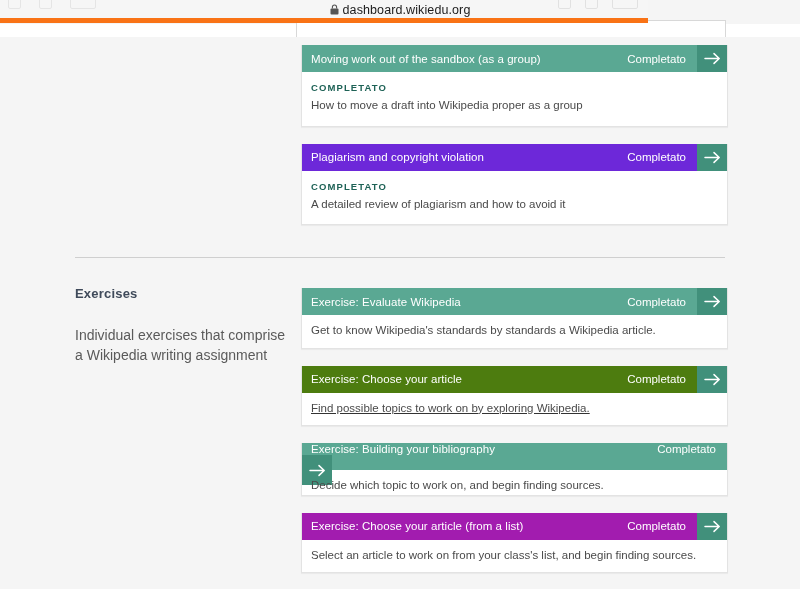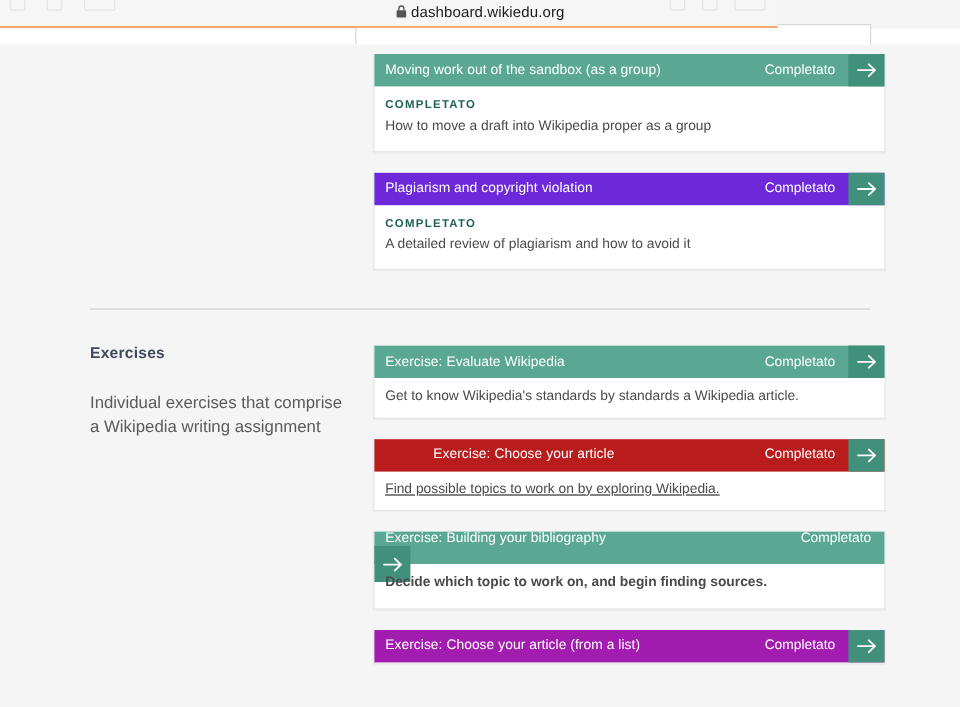--- a/index.html
+++ b/index.html
@@ -17,21 +17,21 @@
     position: relative;
   }
 
   
   #browser-chrome {
     position: absolute;
     top: 0; left: 0;
     width: 648px;
     height: 23px;
     background: #f6f6f6;
-    border-bottom: 1px solid #f97316;
+    border-bottom: 5px solid #f97316;
     z-index: 50;
   }
 
   #chrome-left-icons {
     position: absolute;
     left: 8px; top: -4px;
     display: flex;
     gap: 18px;
     opacity: 0.10;
   }
@@ -90,21 +90,21 @@
     position: absolute;
     top: 37px; left: 0;
     width: 800px;
     height: 552px;
     background: #f5f5f5;
   }
 
   
   .cards-col {
     position: absolute;
-    left: 311px;
+    left: 301px;
     width: 427px;
   }
 
   .card {
     width: 427px;
     background: #ffffff;
     border: 1px solid #e3e3e3;
     border-top: none;
     margin-bottom: 17px;
     box-shadow: 0 1px 1px rgba(0,0,0,0.045);
@@ -289,21 +289,21 @@
             </svg>
           </span>
         </div>
       </div>
       <div class="card-body" style="padding-top:8px;padding-bottom:9px;">
         <div class="card-desc">Get to know Wikipedia's standards by standards a Wikipedia article.</div>
       </div>
     </div>
 
     <div class="card">
-      <div class="card-header" style="background: #b91c1c; padding-left: 40px;">
+      <div class="card-header" style="background: #4d7c0f;">
         <div class="card-header-main">
           <span class="card-title">Exercise: Choose your article</span>
           <span class="card-status">Completato</span>
         </div>
         <div class="card-arrow" style="background: rgb(65, 144, 123);">
           <span>
             <svg width="17" height="13" viewBox="0 0 17 13" aria-hidden="true">
               <path d="M1 6.5 H15 M10 1.6 L15.2 6.5 L10 11.4" fill="none" stroke="#ffffff" stroke-width="1.5" stroke-linecap="round" stroke-linejoin="round"></path>
             </svg>
           </span>
@@ -321,36 +321,39 @@
           <span class="card-status">Completato</span>
         </div>
         <div class="card-arrow" style="background: rgb(65, 144, 123);">
           <span>
             <svg width="17" height="13" viewBox="0 0 17 13" aria-hidden="true">
               <path d="M1 6.5 H15 M10 1.6 L15.2 6.5 L10 11.4" fill="none" stroke="#ffffff" stroke-width="1.5" stroke-linecap="round" stroke-linejoin="round"></path>
             </svg>
           </span>
         </div>
       </div>
-      <div class="card-body" style="padding-top:8px;padding-bottom:13px;font-weight:bold;">
+      <div class="card-body" style="padding-top:8px;padding-bottom:1px;">
         <div class="card-desc">Decide which topic to work on, and begin finding sources.</div>
       </div>
     </div>
 
     <div class="card">
       <div class="card-header" style="background: #a21caf;">
         <div class="card-header-main">
           <span class="card-title">Exercise: Choose your article (from a list)</span>
           <span class="card-status">Completato</span>
         </div>
         <div class="card-arrow" style="background: rgb(65, 144, 123);">
           <span>
             <svg width="17" height="13" viewBox="0 0 17 13" aria-hidden="true">
               <path d="M1 6.5 H15 M10 1.6 L15.2 6.5 L10 11.4" fill="none" stroke="#ffffff" stroke-width="1.5" stroke-linecap="round" stroke-linejoin="round"></path>
             </svg>
           </span>
         </div>
       </div>
+      <div class="card-body" style="padding-top:8px;padding-bottom:9px;">
+        <div class="card-desc">Select an article to work on from your class's list, and begin finding sources.</div>
+      </div>
     </div>
 
   </div>
 
 </div>
 
 </body></html>

